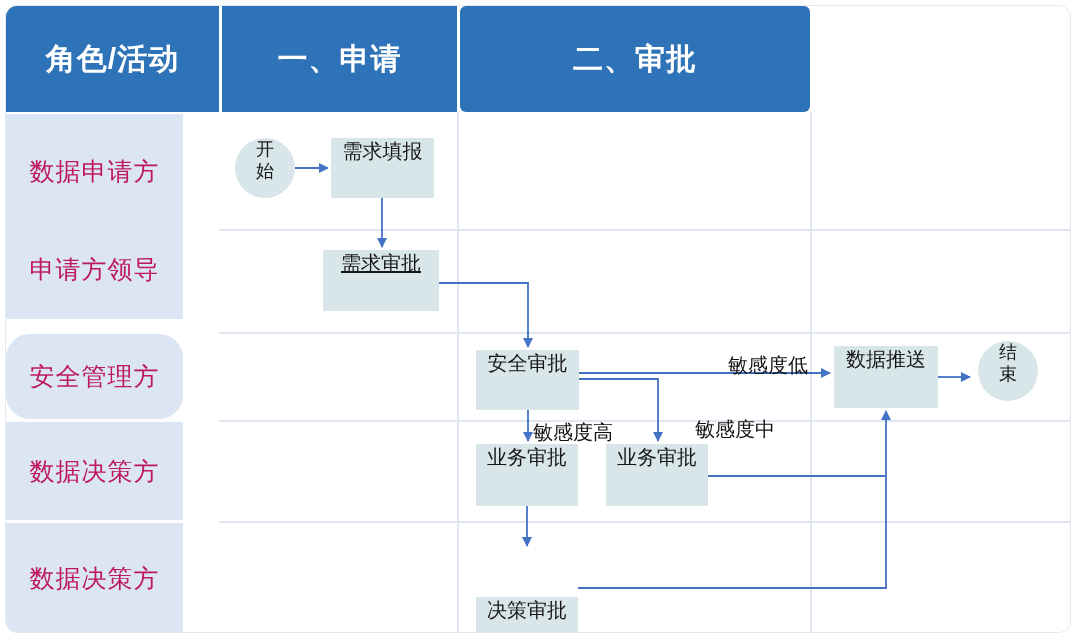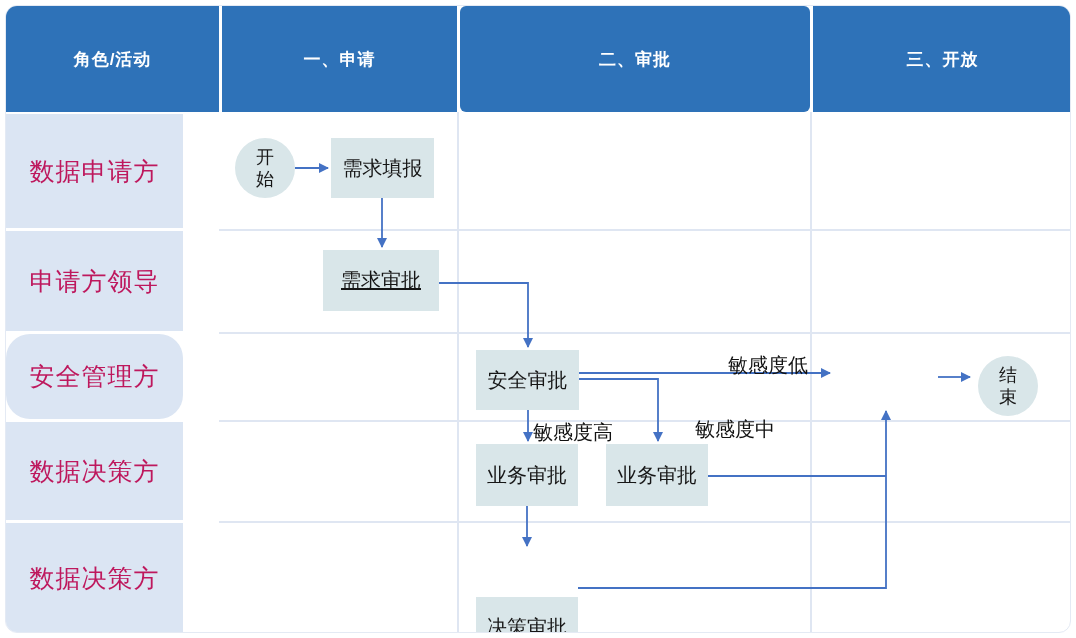--- a/index.html
+++ b/index.html
@@ -9,33 +9,33 @@
     position:relative; width:1076px; height:638px; background:#ffffff; overflow:hidden;
   }
   #frame {
     position:absolute; left:5px; top:5px; width:1066px; height:628px;
     background:#ffffff; border:1px solid #e4eaf4; border-radius:12px; overflow:hidden;
   }
   .hcell {
     position:absolute; top:0; height:106px;
     background:var(--header-bg,#2e72b8); color:#ffffff;
     display:flex; align-items:center; justify-content:center;
-    font-size:17px; font-weight:bold; letter-spacing:1px;
+    font-size:30px; font-weight:bold; letter-spacing:1px;
   }
   .lane-label {
     position:absolute; left:0; width:177px;
     background:var(--lane-bg,#dbe5f3); color:#be185d;
     display:flex; align-items:center; justify-content:center;
     font-size:25px; letter-spacing:1px;
   }
   .vgrid { position:absolute; width:2px; background:var(--grid,#dfe6f2); }
   .hgrid { position:absolute; height:2px; background:var(--grid,#dfe6f2); }
   .node {
     position:absolute; background:var(--node-bg,#d9e6e9); color:#161616;
-    display:flex; align-items:center; justify-content:center;
+    display:flex; align-items:flex-start; justify-content:center;
     font-size:20px; text-align:center; z-index:4;
   }
   .node.round { border-radius:50%; }
   .node .stack {
     width:22px; word-break:break-all; line-height:22px; font-size:18px;
   }
   .edge-label {
     position:absolute; font-size:20px; color:#111111; z-index:5;
     width:76px; text-align:center; white-space:nowrap;
   }
@@ -49,35 +49,32 @@
 
     <div class="hcell" style="left:0; width:213px;">
       <span>角色/活动</span>
     </div>
     <div class="hcell" style="left:216px; width:235px;">
       <span>一、申请</span>
     </div>
     <div class="hcell" style="left:454px; width:350px;border-radius:6px;">
       <span>二、审批</span>
     </div>
-    <div class="hcell" style="left:807px; width:259px;">
-      <span>三、开放</span>
-    </div>
 
     <div class="vgrid" style="left:451px; top:106px; height:522px;"></div>
     <div class="vgrid" style="left:804px; top:106px; height:522px;"></div>
     <div class="hgrid" style="left:213px; top:223px; width:853px;"></div>
     <div class="hgrid" style="left:213px; top:326px; width:853px;"></div>
     <div class="hgrid" style="left:213px; top:414px; width:853px;"></div>
     <div class="hgrid" style="left:213px; top:515px; width:853px;"></div>
 
     <div class="lane-label" style="top:108px; height:114px;">
       <span>数据申请方</span>
     </div>
-    <div class="lane-label" style="top:225px; height:100px;">
+    <div class="lane-label" style="top:213px; height:100px;">
       <span>申请方领导</span>
     </div>
     <div class="lane-label" style="top:328px; height:85px;border-radius:24px;">
       <span>安全管理方</span>
     </div>
     <div class="lane-label" style="top:416px; height:98px;">
       <span>数据决策方</span>
     </div>
     <div class="lane-label" style="top:517px; height:111px;">
       <span>数据决策方</span>
@@ -117,21 +114,24 @@
     </div>
     <div class="node" style="left:470px; top:438px; width:102px; height:62px;">
       <span>业务审批</span>
     </div>
     <div class="node" style="left:600px; top:438px; width:102px; height:62px;">
       <span>业务审批</span>
     </div>
     <div class="node" style="left:470px; top:543px; width:102px; height:60px;margin-top:48px;">
       <span>决策审批</span>
     </div>
-    <div class="node round" style="left:972px; top:350px; width:60px; height:60px;">
+    <div class="node" style="left:828px; top:340px; width:104px; height:62px;">
+      <span>数据推送</span>
+    </div>
+    <div class="node round" style="left:972px; top:335px; width:60px; height:60px;">
       <span class="stack">结束</span>
     </div>
 
     <div class="edge-label" style="left:722px; top:346px;">敏感度低</div>
     <div class="edge-label" style="left:527px; top:413px; text-align:left;">敏感度高</div>
     <div class="edge-label" style="left:689px; top:410px; text-align:left;">敏感度中</div>
 
   </div>
 </div>
 

